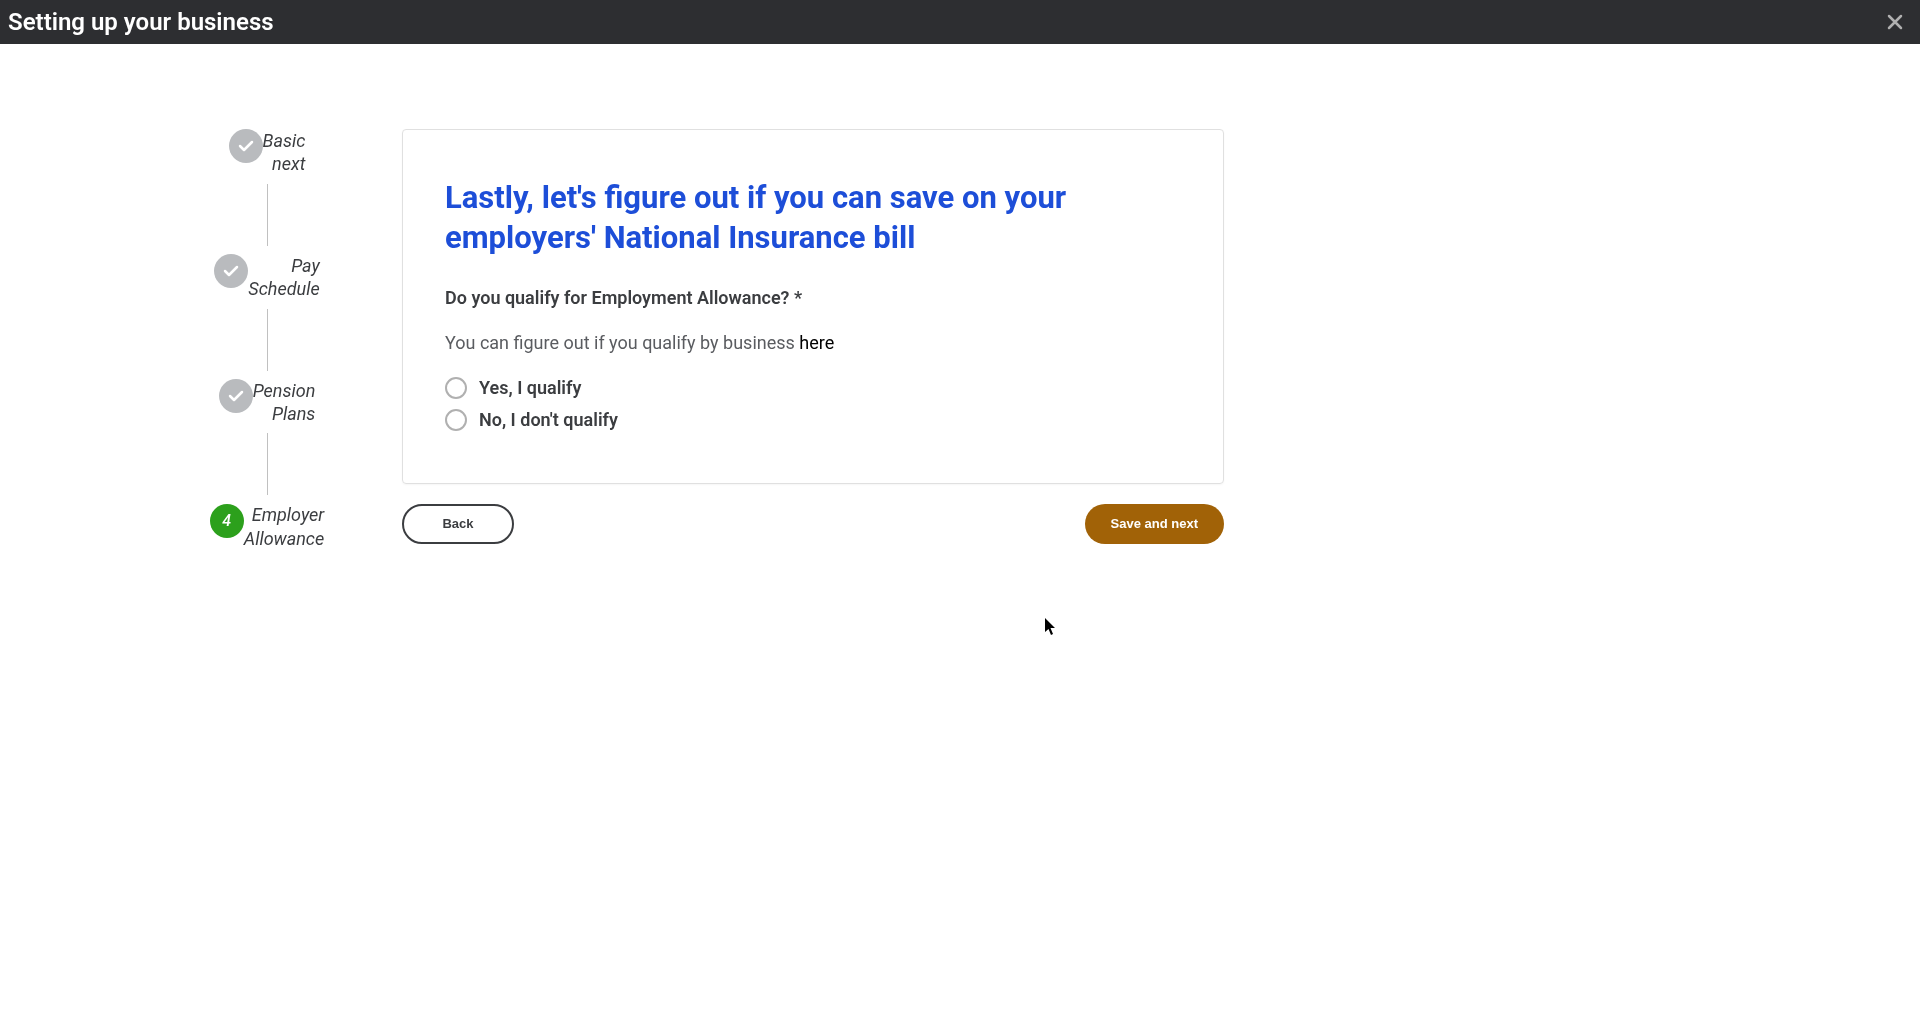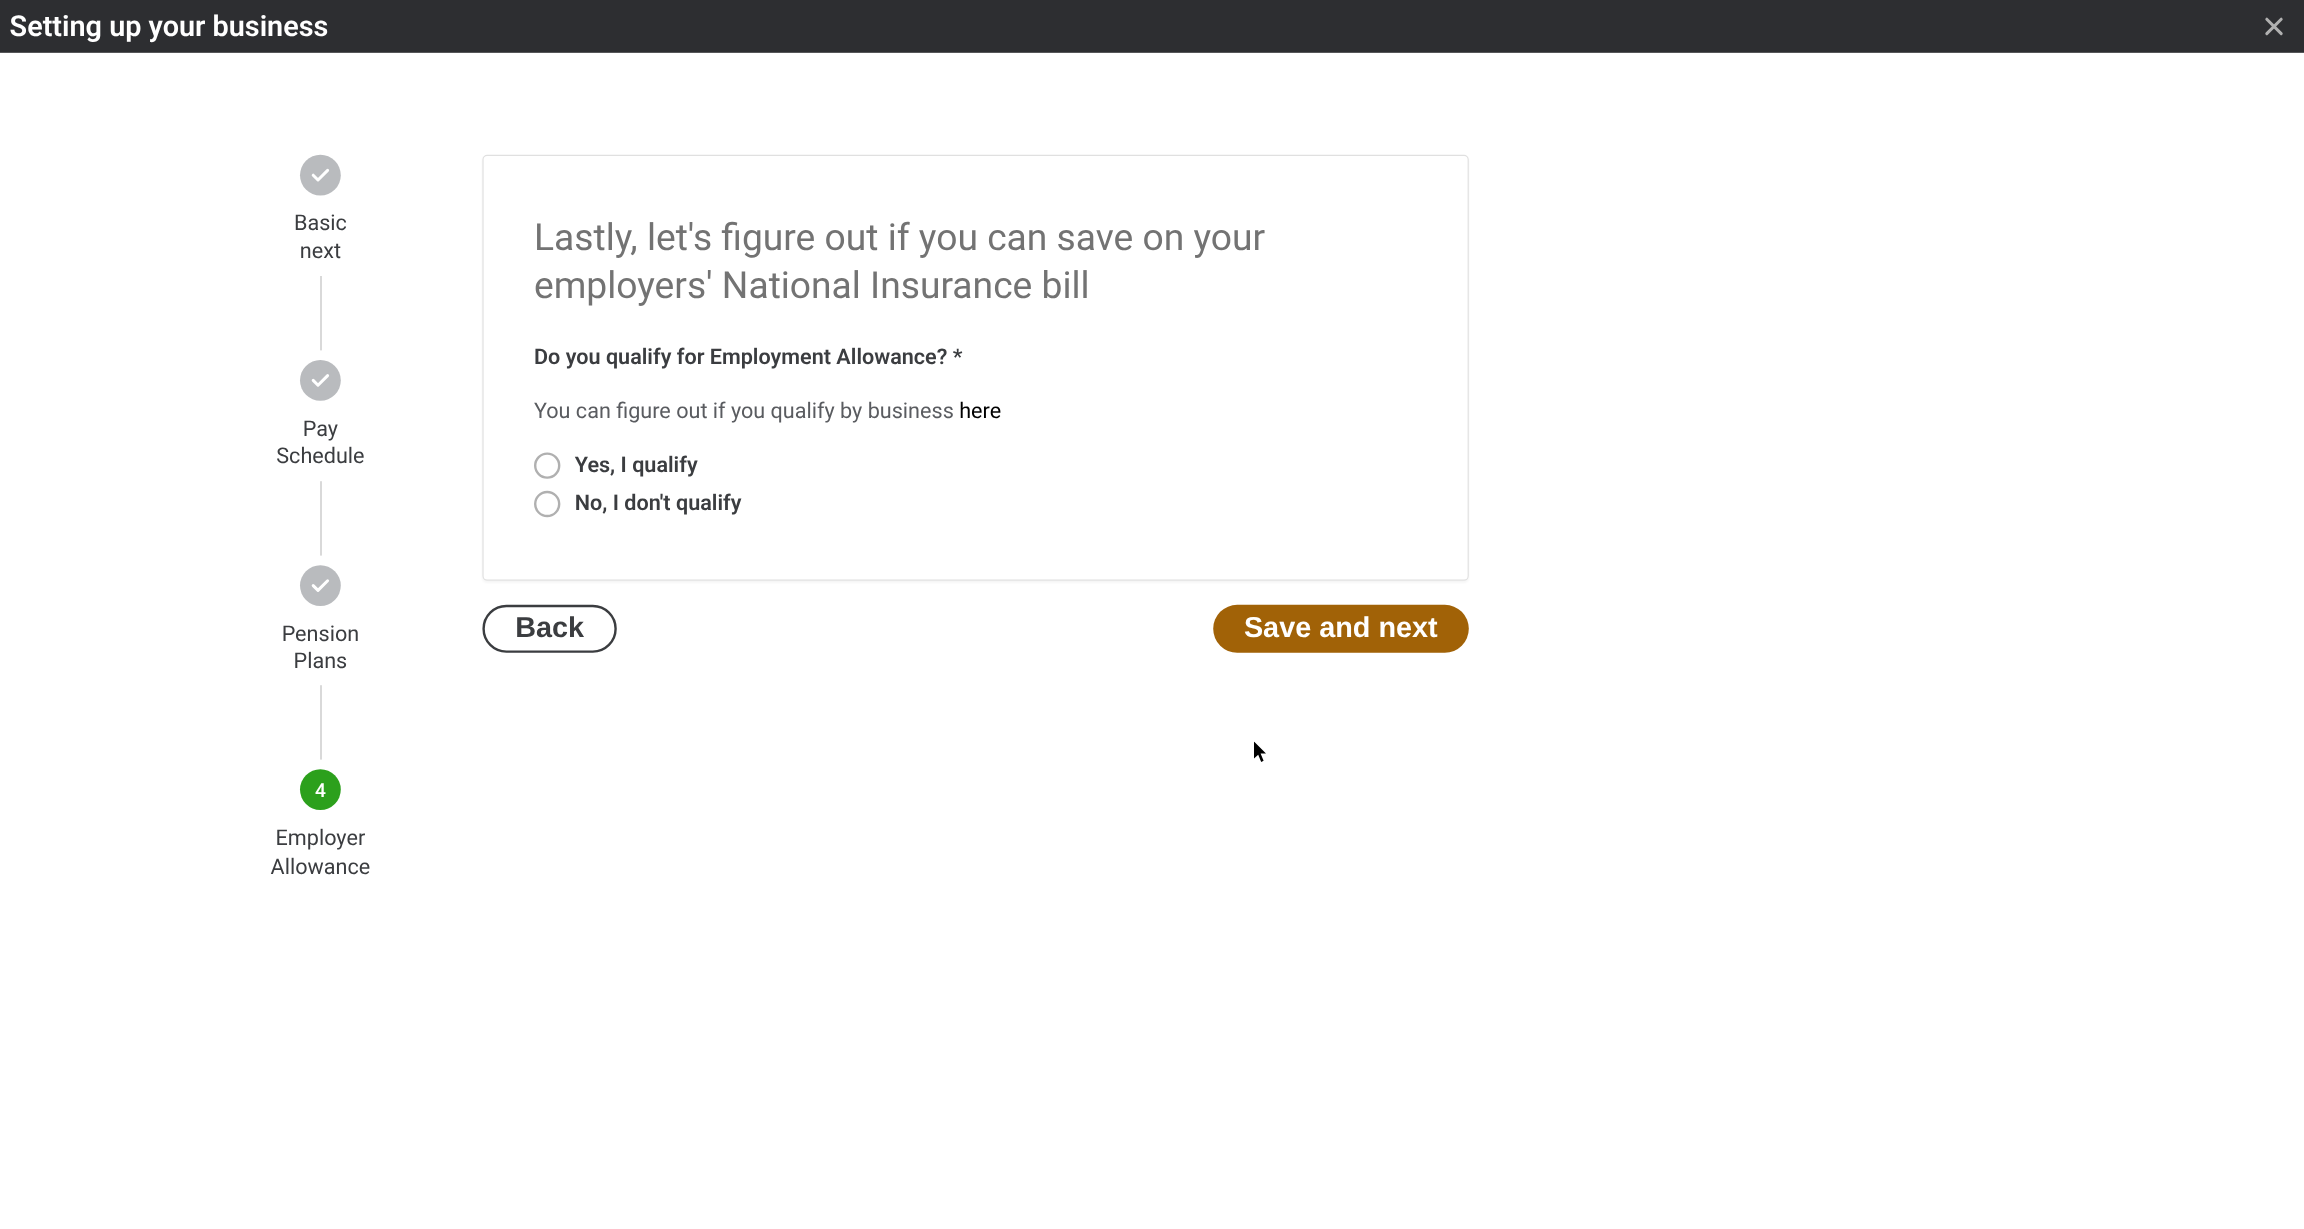--- a/index.html
+++ b/index.html
@@ -45,23 +45,23 @@
       padding-left: 192px;
     }
     .stepper {
       width: 150px;
       display: flex;
       flex-direction: column;
       align-items: center;
     }
     .step {
       display: flex;
-      flex-direction: column;
-      align-items: center;
-      text-align: center;
+      align-items: center;
+      text-align: right;
+      font-style: italic;
     }
     .step-circle {
       width: 34px;
       height: 34px;
       border-radius: 50%;
       display: flex;
       align-items: center;
       justify-content: center;
       margin-bottom: 12px;
     }
@@ -93,22 +93,22 @@
       width: 822px;
     }
     .card {
       border: 1px solid #e0e0e0;
       border-radius: 4px;
       padding: 48px 50px 52px 42px;
       box-shadow: 0 1px 2px rgba(0,0,0,0.04);
     }
     .card-title {
       font-size: 31px;
-      font-weight: 400;
-      color: #737373;
+      font-weight: 700;
+      color: #1d4ed8;
       line-height: 1.3;
       margin-bottom: 28px;
     }
     .question-label {
       font-size: 18px;
       font-weight: 600;
       color: #3b3d40;
       margin-bottom: 24px;
     }
     .helper-text {
@@ -144,21 +144,21 @@
       color: #3b3d40;
     }
     .button-row {
       display: flex;
       justify-content: space-between;
       margin-top: 20px;
     }
     .btn {
       height: 40px;
       border-radius: 20px;
-      font-size: 24px;
+      font-size: 13px;
       font-weight: 600;
       cursor: pointer;
       display: flex;
       align-items: center;
       justify-content: center;
       border: none;
       text-align: center;
     }
     .btn-back {
       width: 112px;

